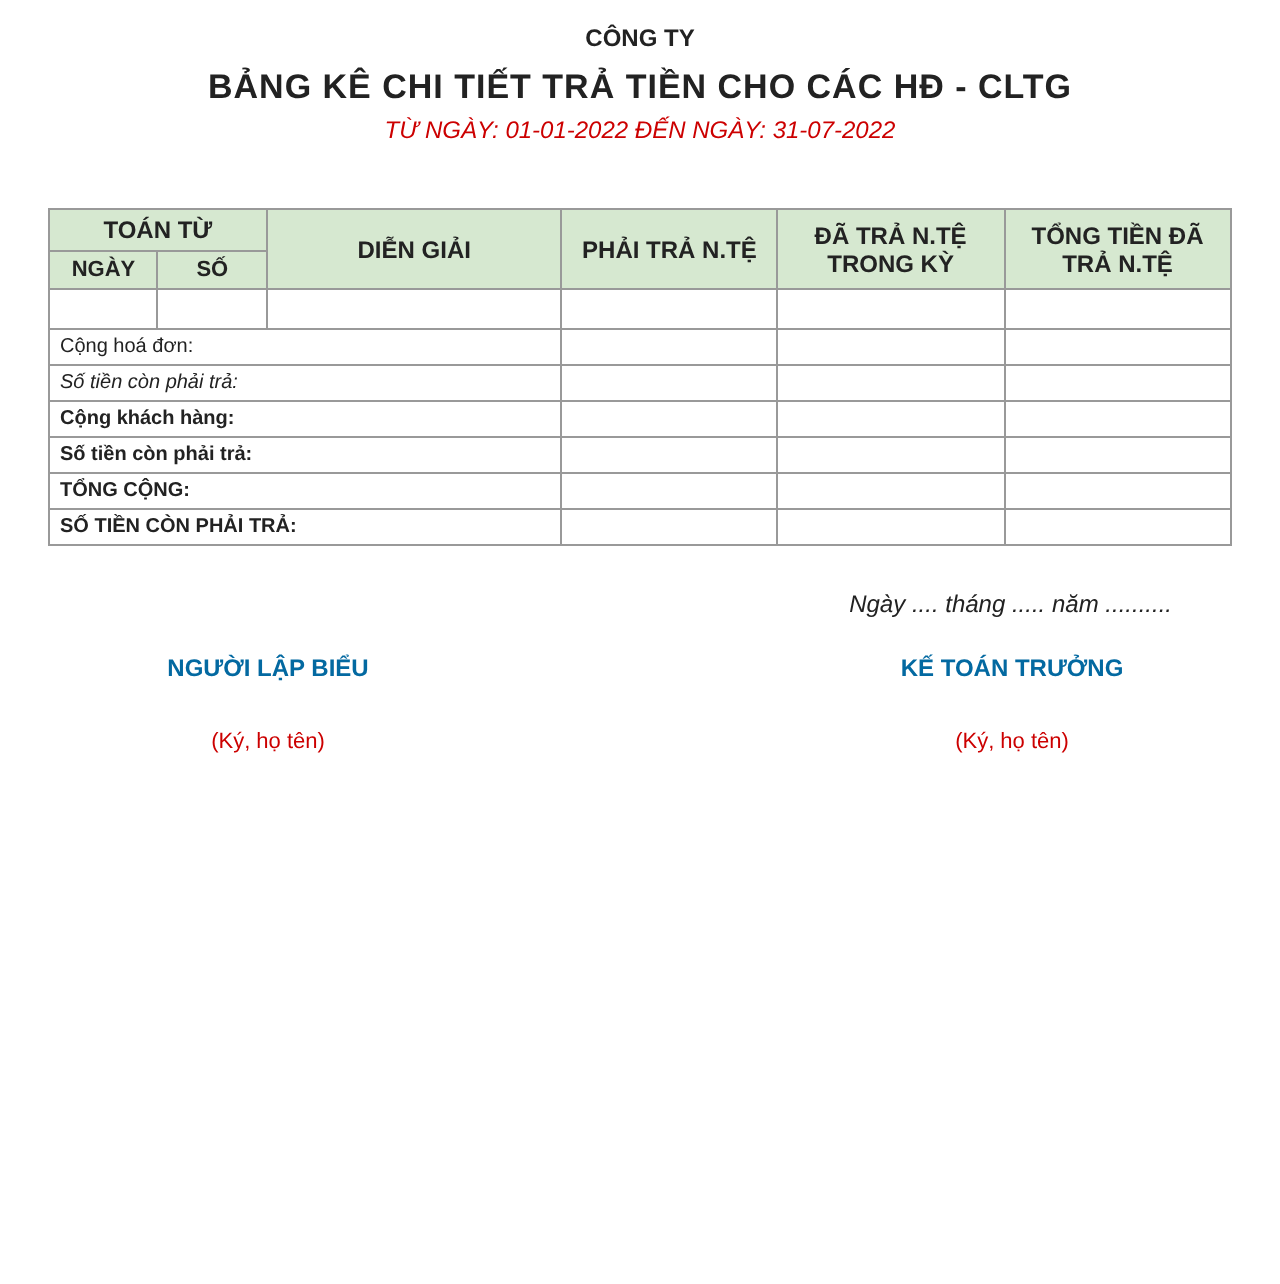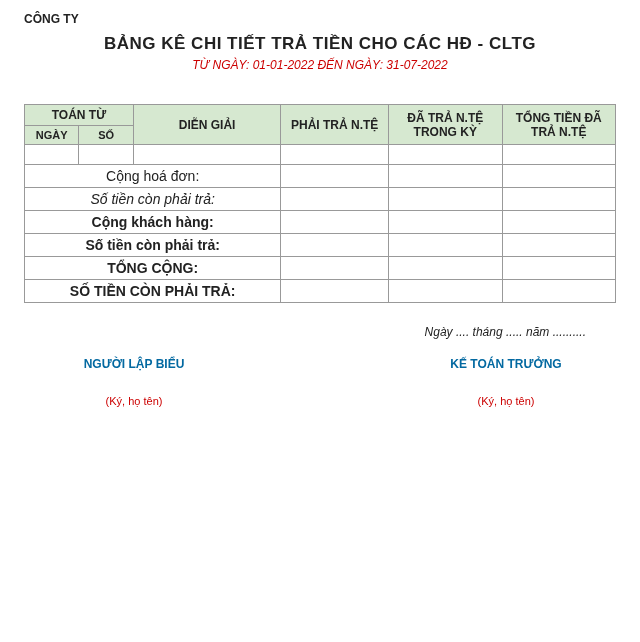--- a/index.html
+++ b/index.html
@@ -17,20 +17,21 @@
       padding: 12px 24px 16px 24px;
       background: #fff;
     }
     .company-info {
       margin-bottom: 2px;
     }
     .company-name {
       font-weight: bold;
       font-size: 12px;
       color: #222;
+      text-align: center;
     }
     .company-address {
       font-size: 12px;
       color: #222;
     }
     .report-title {
       text-align: center;
       font-weight: bold;
       font-size: 17px;
       color: #222;
@@ -105,23 +106,23 @@
     }
     .signer-subtitle {
       font-size: 11px;
       color: #c00;
       margin-top: 24px;
     }
     .summary-section td {
       border: 1px solid #999;
     }
     .summary-label {
-      text-align: center;
+      text-align: left;
       padding-right: 6px;
-      font-size: 14px;
+      font-size: 10px;
     }
     .italic-label {
       font-style: italic;
     }
     .no-data-row td {
       height: 20px;
       border: 1px solid #999;
     }
   </style>
 </head>

